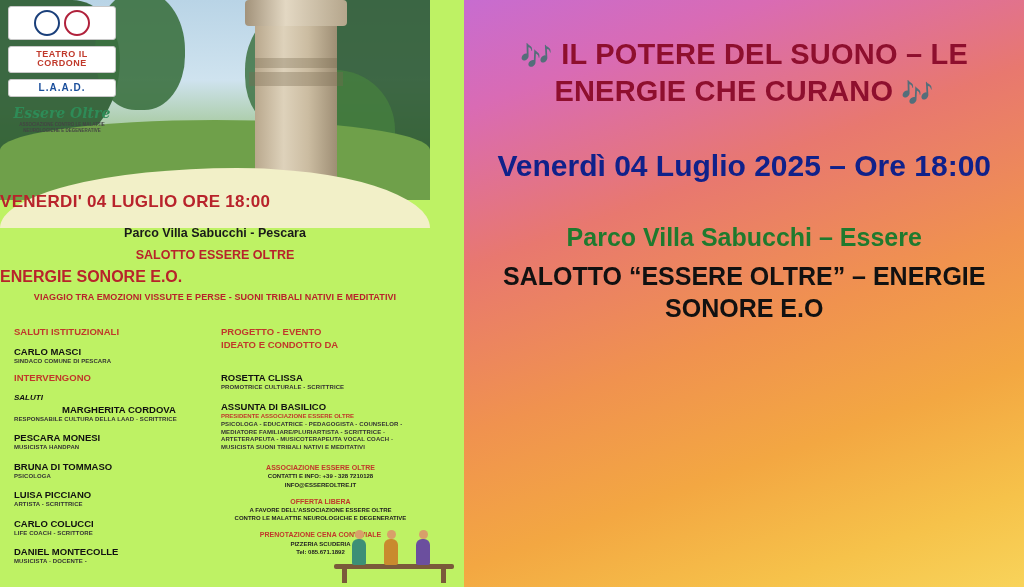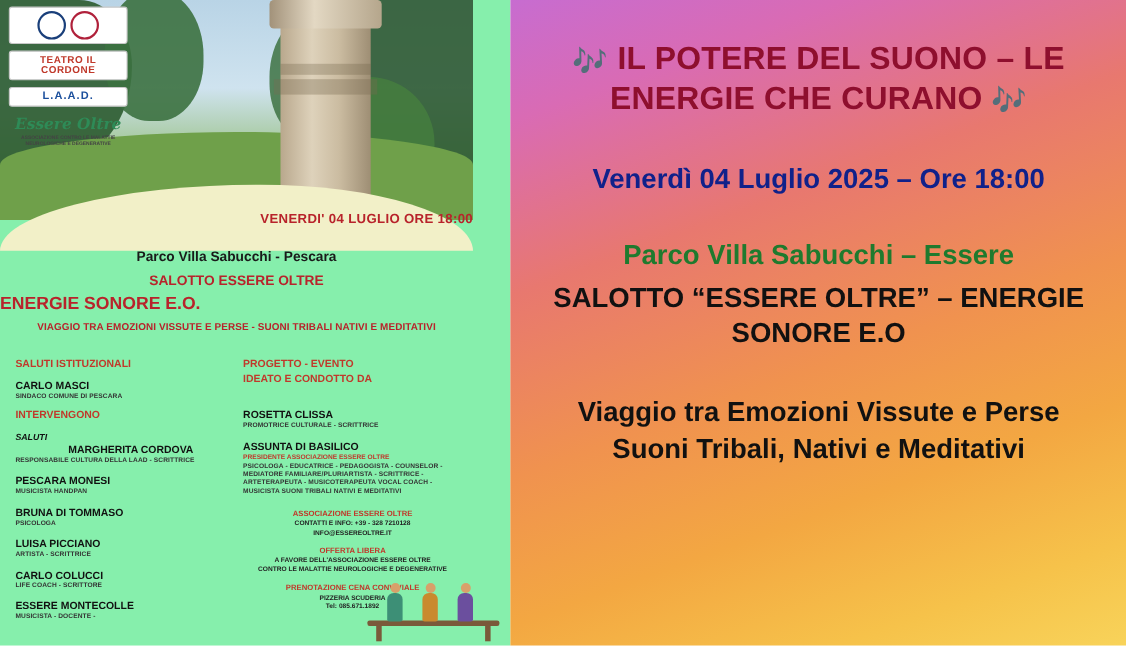--- a/index.html
+++ b/index.html
@@ -6,21 +6,21 @@
   body{
     width:1024px;height:587px;overflow:hidden;
     font-family:"Liberation Sans", sans-serif;
     background:#fff;
   }
   .page{position:relative;width:1024px;height:587px;display:flex;}
 
   
   .poster{
     position:relative;width:496px;height:587px;overflow:hidden;
-    background:#86efac;
+    background:#bef264;
   }
   .poster-photo{
     position:absolute;left:0;top:0;width:430px;height:200px;
     background:linear-gradient(#b9d4e6 0%, #cfe3ef 40%, #9ec48e 70%, #6f9f5a 100%);
     overflow:hidden;
   }
   
   .tree{position:absolute;border-radius:50% 50% 45% 45%;}
   .t1{left:0;top:0;width:120px;height:150px;background:#2f5d33;opacity:.92;border-radius:0 40% 60% 0;}
   .t2{left:95px;top:-10px;width:90px;height:120px;background:#3c7140;opacity:.9;}
@@ -63,22 +63,22 @@
   .seal.red{border-color:#b0213b;}
   .logo-teatro{color:#c0392b;font-size:9px;letter-spacing:.5px;}
   .logo-laad{color:#1b4f9c;font-size:10px;letter-spacing:1px;}
   .logo-eo{
     background:transparent;border:none;margin-top:2px;
   }
   .eo-title{font-family:"DejaVu Serif",serif;font-style:italic;color:#2e8b57;font-size:14px;line-height:1;}
   .eo-sub{font-size:4.5px;color:#444;margin-top:2px;line-height:1.15;}
 
   .p-head{
-    position:absolute;left:0;top:192px;width:430px;text-align:right;
-    color:#b8232b;font-size:12px;font-weight:bold;letter-spacing:.3px;
+    position:absolute;left:0;top:192px;width:430px;text-align:left;
+    color:#b8232b;font-size:17px;font-weight:bold;letter-spacing:.3px;
   }
   .p-sub{
     position:absolute;left:0;top:226px;width:430px;text-align:center;
     color:#1a1a1a;font-size:12.5px;font-weight:bold;
   }
   .p-sal{
     position:absolute;left:0;top:248px;width:430px;text-align:center;
     color:#b8232b;font-size:12.5px;font-weight:bold;
   }
   .p-en{
@@ -119,21 +119,21 @@
     background:linear-gradient(160deg,#c76cd0 0%,#d96bb4 14%,#e8786f 34%,#f0924f 55%,#f3a742 72%,#f6c24a 88%,#f8d35a 100%);
     display:flex;flex-direction:column;align-items:center;
     padding:26px 26px 20px;box-sizing:border-box;
   }
   .r-title{
     color:#8e0f2e;font-size:29px;font-weight:bold;text-align:center;
     line-height:1.25;letter-spacing:.2px;margin-top:10px;
   }
   .notes{color:#2f6fd0;font-size:26px;vertical-align:middle;}
   .r-date{
-    color:#10218a;font-size:25px;font-weight:bold;text-align:right;margin-top:40px;
+    color:#10218a;font-size:30px;font-weight:bold;text-align:right;margin-top:40px;
   }
   .r-place{
     color:#1f7a2e;font-size:25px;font-weight:bold;text-align:center;margin-top:40px;
   }
   .r-salotto{
     color:#111;font-size:25px;font-weight:bold;text-align:center;margin-top:8px;line-height:1.28;
   }
   .r-viaggio{
     color:#111;font-size:25px;font-weight:bold;text-align:center;margin-top:40px;line-height:1.35;
   }
@@ -201,21 +201,21 @@
 
         <div class="nm">BRUNA DI TOMMASO</div>
         <div class="rl">PSICOLOGA</div>
 
         <div class="nm">LUISA PICCIANO</div>
         <div class="rl">ARTISTA - SCRITTRICE</div>
 
         <div class="nm">CARLO COLUCCI</div>
         <div class="rl">LIFE COACH - SCRITTORE</div>
 
-        <div class="nm">ESSERE MONTECOLLE</div>
+        <div class="nm">DANIEL MONTECOLLE</div>
         <div class="rl">MUSICISTA - DOCENTE -</div>
       </div>
 
       <div class="col col-r">
         <div class="h-red">PROGETTO - EVENTO</div>
         <div class="h-red" style="margin-top:2px;">IDEATO E CONDOTTO DA</div>
 
         <div class="nm" style="margin-top:22px;">ROSETTA CLISSA</div>
         <div class="rl">PROMOTRICE CULTURALE - SCRITTRICE</div>
 
@@ -263,19 +263,15 @@
 
     <div class="r-date">Venerdì 04 Luglio 2025 – Ore 18:00</div>
 
     <div class="r-place">Parco Villa Sabucchi – Essere</div>
 
     <div class="r-salotto">
       <span>SALOTTO “ESSERE OLTRE” – ENERGIE</span><br>
       <span>SONORE E.O</span>
     </div>
 
-    <div class="r-viaggio">
-      <span>Viaggio tra Emozioni Vissute e Perse</span><br>
-      <span>Suoni Tribali, Nativi e Meditativi</span>
-    </div>
   </div>
 
 </div>
 
 </body></html>

